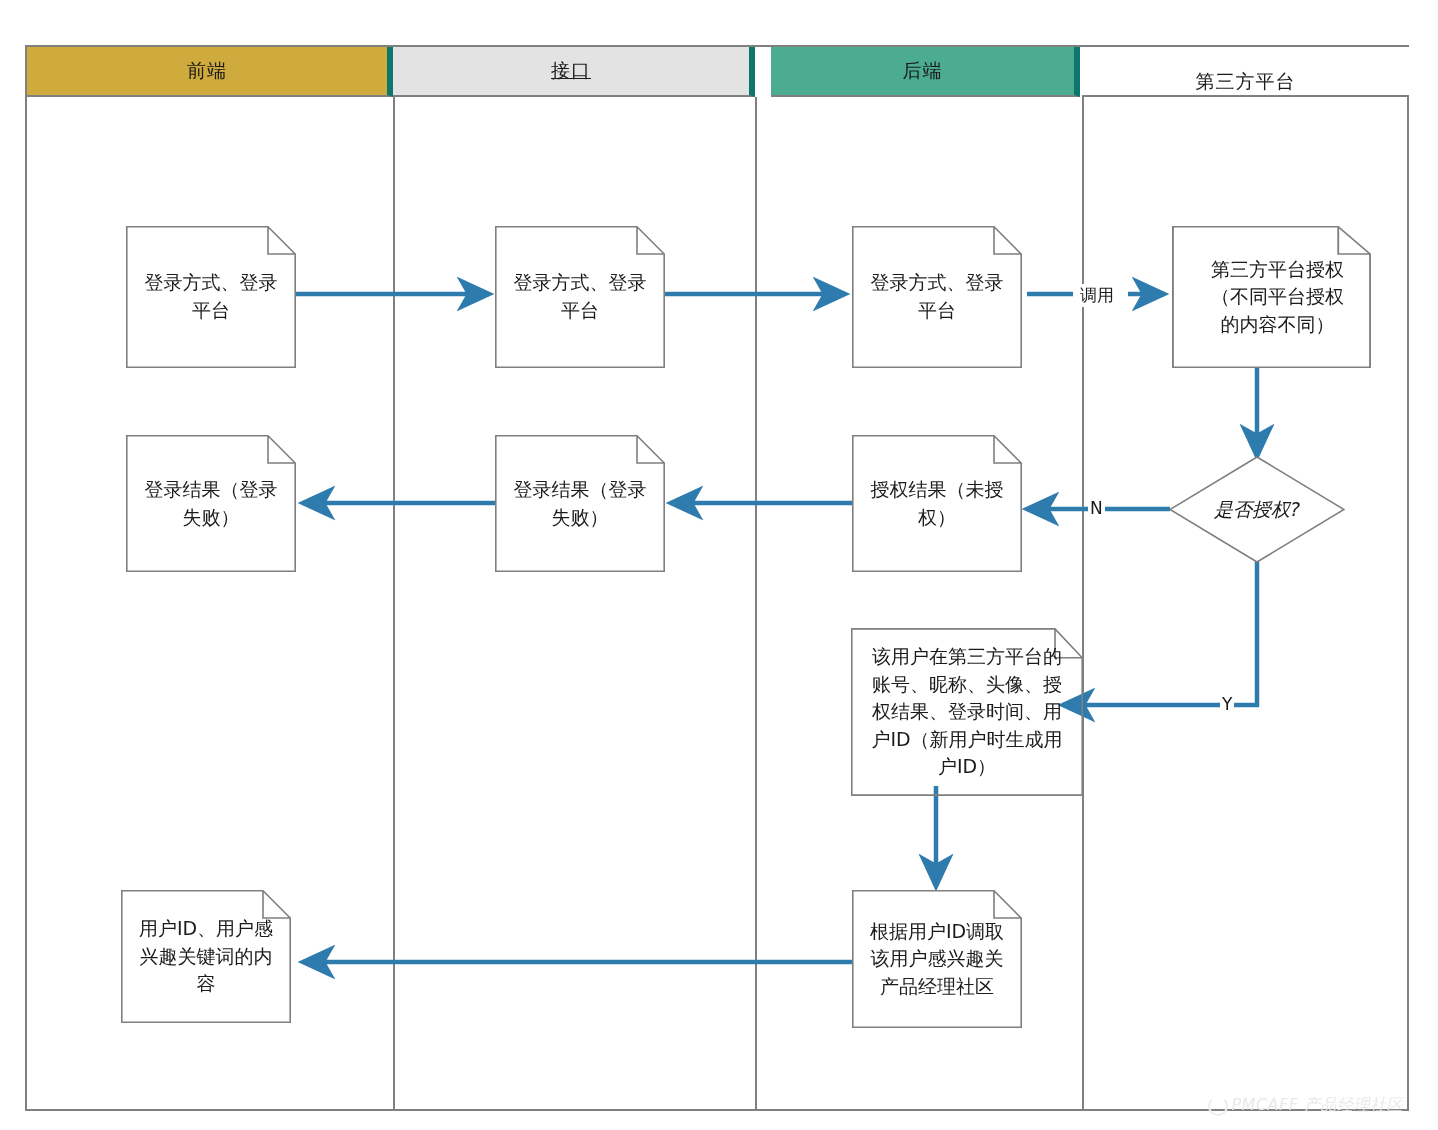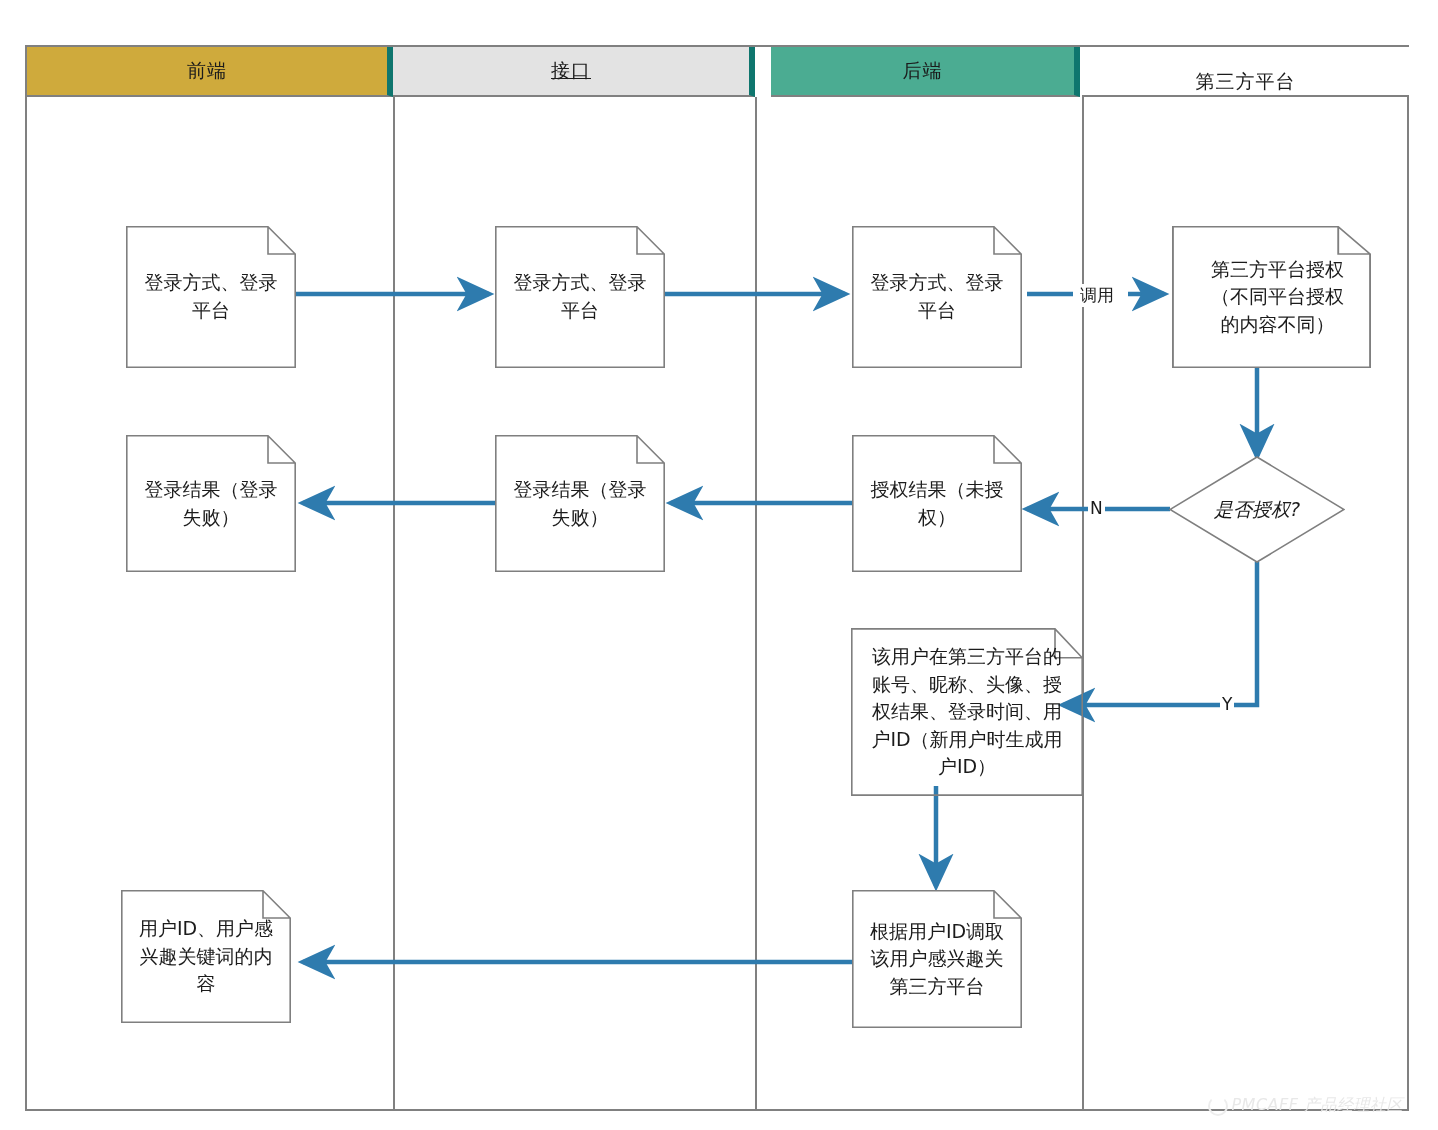--- a/index.html
+++ b/index.html
@@ -301,21 +301,21 @@
   </div>
 
   <div class="doc" style="left:852px; top:890px; width:170px; height:138px;">
     <span class="doc-bg">
       <svg viewBox="0 0 170 138" preserveAspectRatio="none">
         <path d="M0.8,0.8 H142 L169.2,28 V137.2 H0.8 Z M142,0.8 V28 H169.2" fill="#ffffff" stroke="#7F7F7F" stroke-width="1.6" stroke-linejoin="miter"></path>
       </svg>
     </span>
     <span class="doc-label">根据用户ID调取
 该用户感兴趣关
-第三方平台</span>
+产品经理社区</span>
   </div>
 
   <div class="doc" style="left:121px; top:890px; width:170px; height:133px;">
     <span class="doc-bg">
       <svg viewBox="0 0 170 133" preserveAspectRatio="none">
         <path d="M0.8,0.8 H142 L169.2,28 V132.2 H0.8 Z M142,0.8 V28 H169.2" fill="#ffffff" stroke="#7F7F7F" stroke-width="1.6" stroke-linejoin="miter"></path>
       </svg>
     </span>
     <span class="doc-label">用户ID、用户感
 兴趣关键词的内

